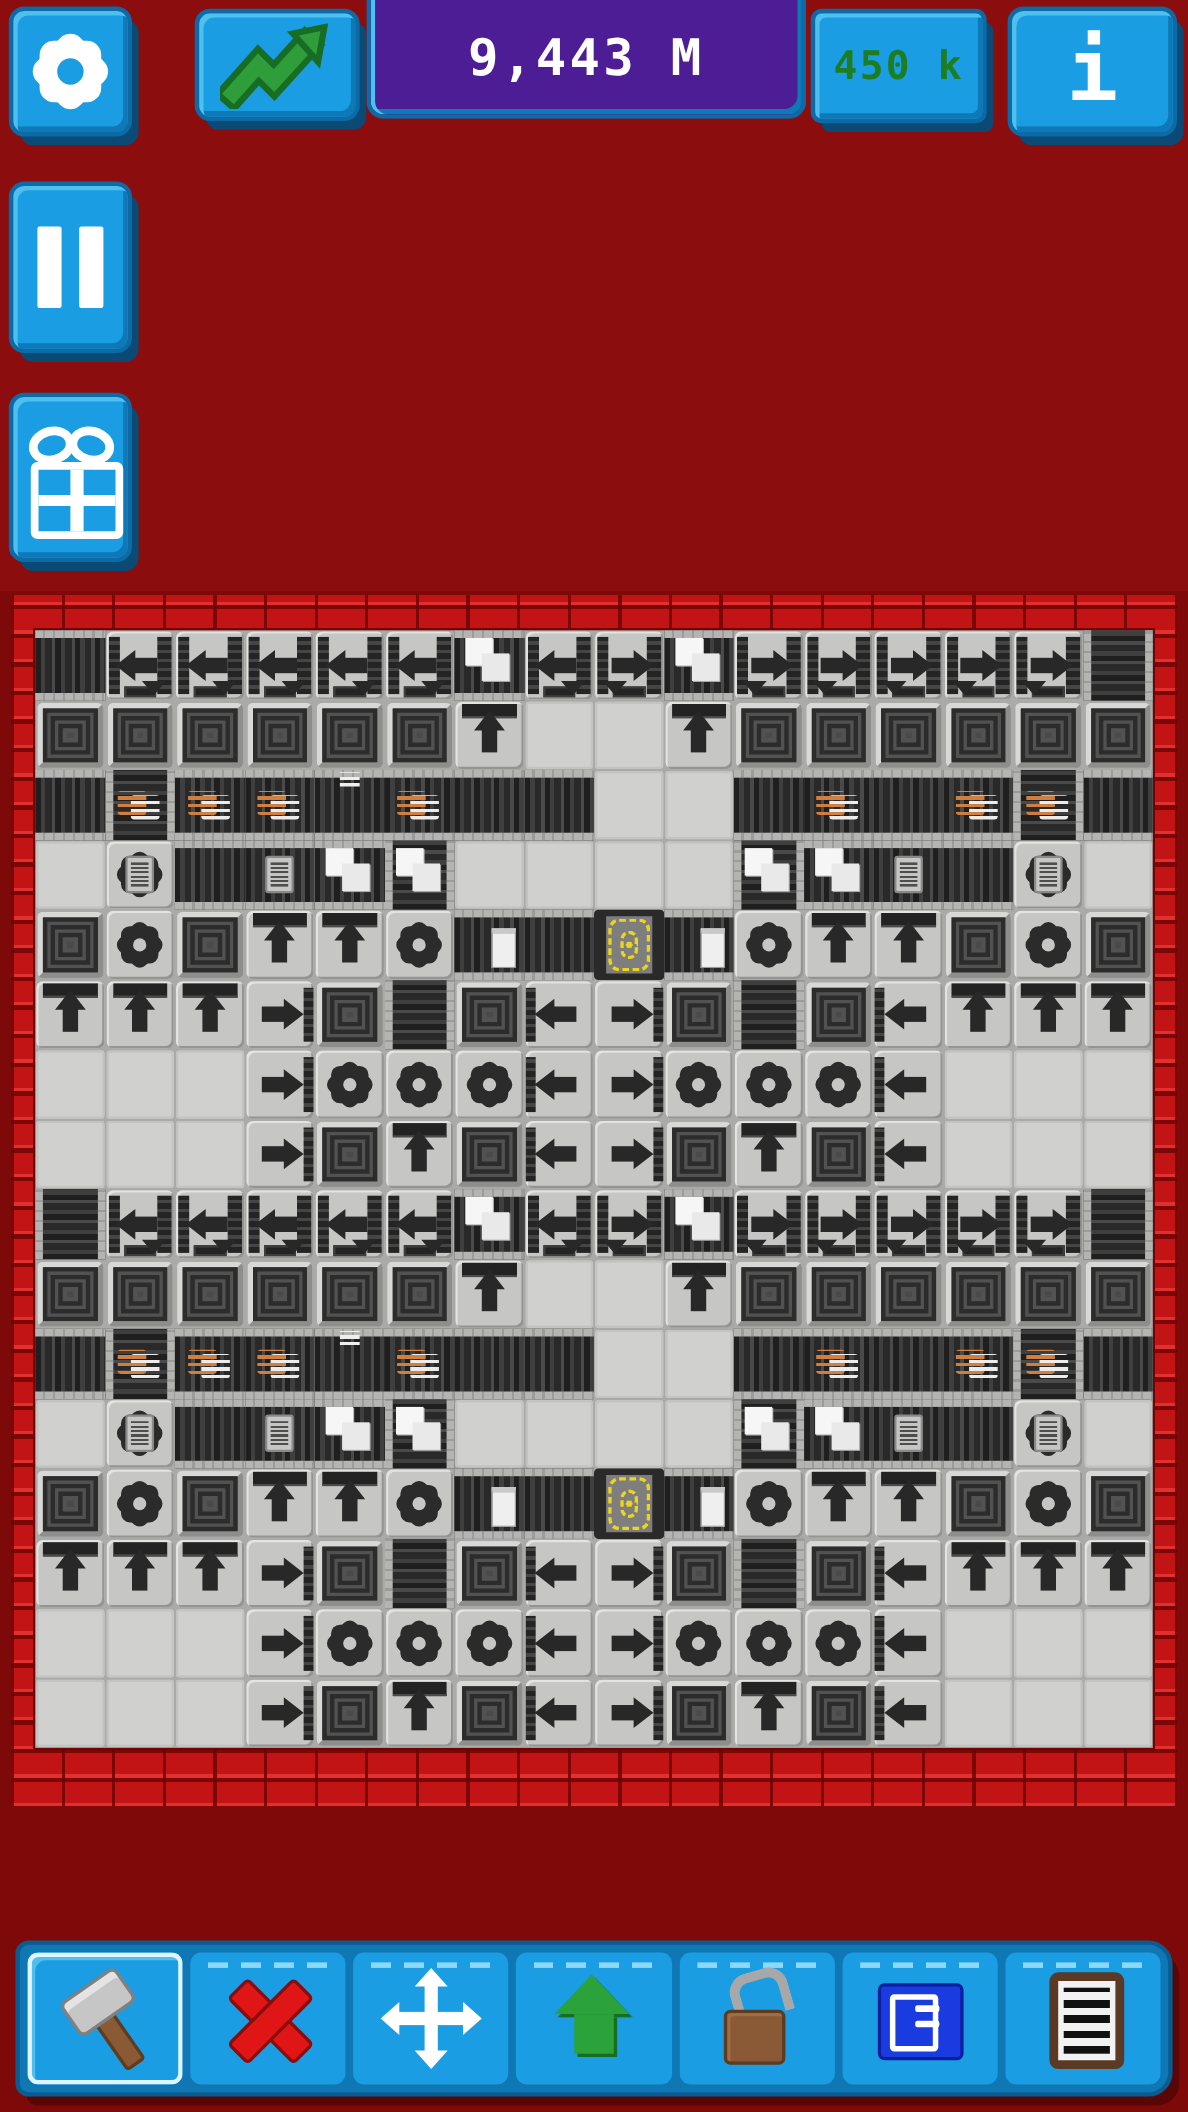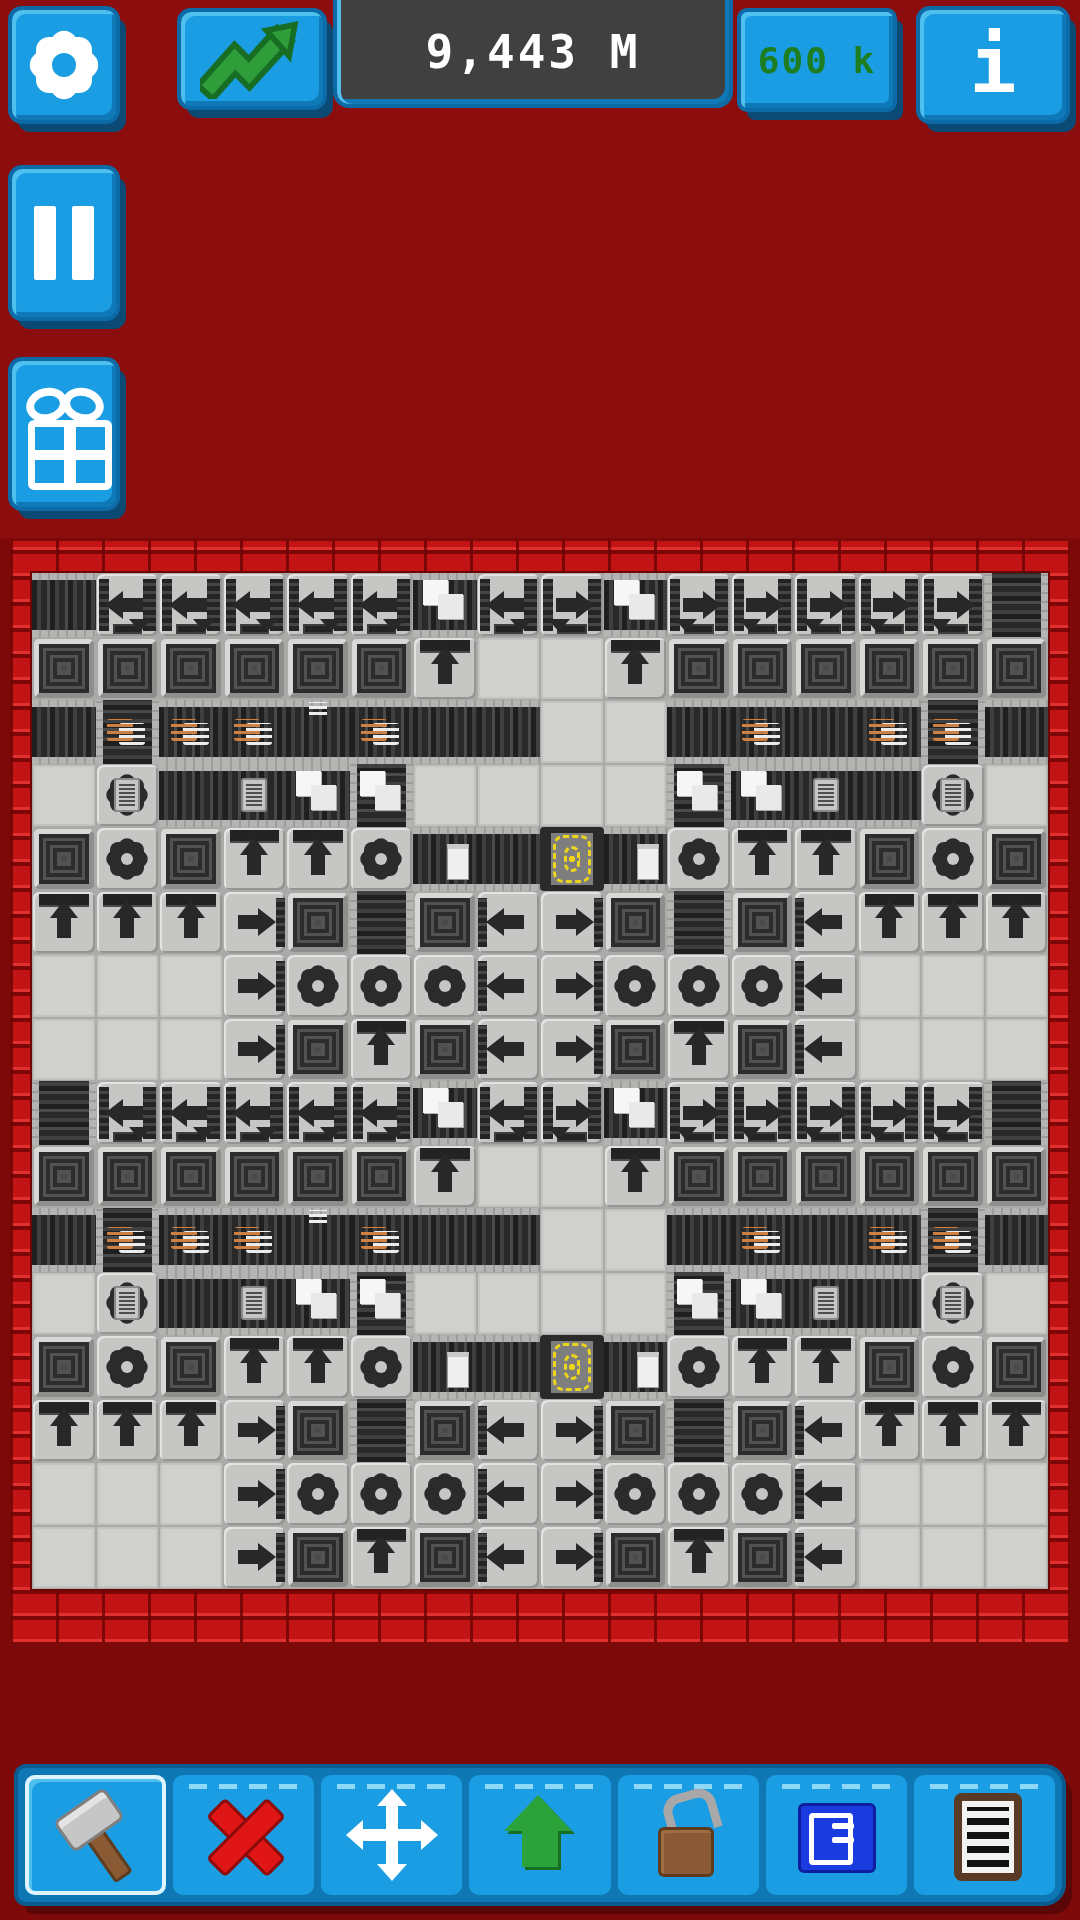--- a/index.html
+++ b/index.html
@@ -6,21 +6,21 @@
   body{width:1080px;height:1920px;overflow:hidden;position:relative;
        font-family:"DejaVu Sans Mono","Liberation Mono",monospace;
        background:linear-gradient(#8b0d0d 0 28%,#7e0909 28%);}
 
   
   .bbtn{position:absolute;background:#1a9de2;border:4px solid #0c6ba6;border-radius:14px;
         box-shadow:inset 4px 4px 0 #4fc0ee,inset -4px -5px 0 #0f78b6,8px 10px 0 -2px #0a4a74;
         display:flex;align-items:center;justify-content:center;}
   .btn-settings{left:8px;top:6px;width:104px;height:110px;}
   .btn-trend{left:177px;top:8px;width:142px;height:94px;}
-  .money-panel{position:absolute;left:333px;top:0;width:392px;height:104px;background:#404040;
+  .money-panel{position:absolute;left:333px;top:0;width:392px;height:104px;background:#4c1d95;
         border:4px solid #0c6ba6;border-top:none;border-radius:0 0 16px 16px;
         box-shadow:inset 4px 0 0 #4fc0ee,inset -4px -5px 0 #0f78b6;
         display:flex;align-items:center;justify-content:center;}
   .money-text{color:#fff;font-size:46px;font-weight:bold;letter-spacing:3px;}
   .income-badge{left:737px;top:8px;width:152px;height:96px;border-radius:10px;}
   .income-text{color:#1d7d20;font-size:36px;font-weight:bold;letter-spacing:2px;}
   .btn-info{left:916px;top:6px;width:146px;height:110px;}
   .info-text{color:#fff;font-size:78px;font-weight:bold;line-height:1;}
   .btn-pause{left:8px;top:165px;width:104px;height:148px;gap:16px;}
   .pb{width:22px;height:74px;background:#fff;border-radius:2px;}
@@ -157,21 +157,21 @@
   <svg width="104" height="80" viewBox="0 0 36 28">
     <path d="M4 23 L12 14 L17 19 L27 8" fill="none" stroke="#166d23" stroke-width="9" stroke-linecap="square" stroke-linejoin="miter"></path>
     <path d="M4 23 L12 14 L17 19 L27 8" fill="none" stroke="#2f9e3a" stroke-width="5" stroke-linecap="square" stroke-linejoin="miter"></path>
     <polygon points="23,4 33,2 31,13" fill="#2f9e3a" stroke="#166d23" stroke-width="2"></polygon>
   </svg>
 </div>
 <div class="money-panel">
   <span class="money-text">9,443 M</span>
 </div>
 <div class="bbtn income-badge">
-  <span class="income-text">600 k</span>
+  <span class="income-text">450 k</span>
 </div>
 <div class="bbtn btn-info">
   <span class="info-text">i</span>
 </div>
 
 <div class="bbtn btn-pause">
   <span class="pb"></span>
   <span class="pb"></span>
 </div>
 <div class="bbtn btn-gift">

